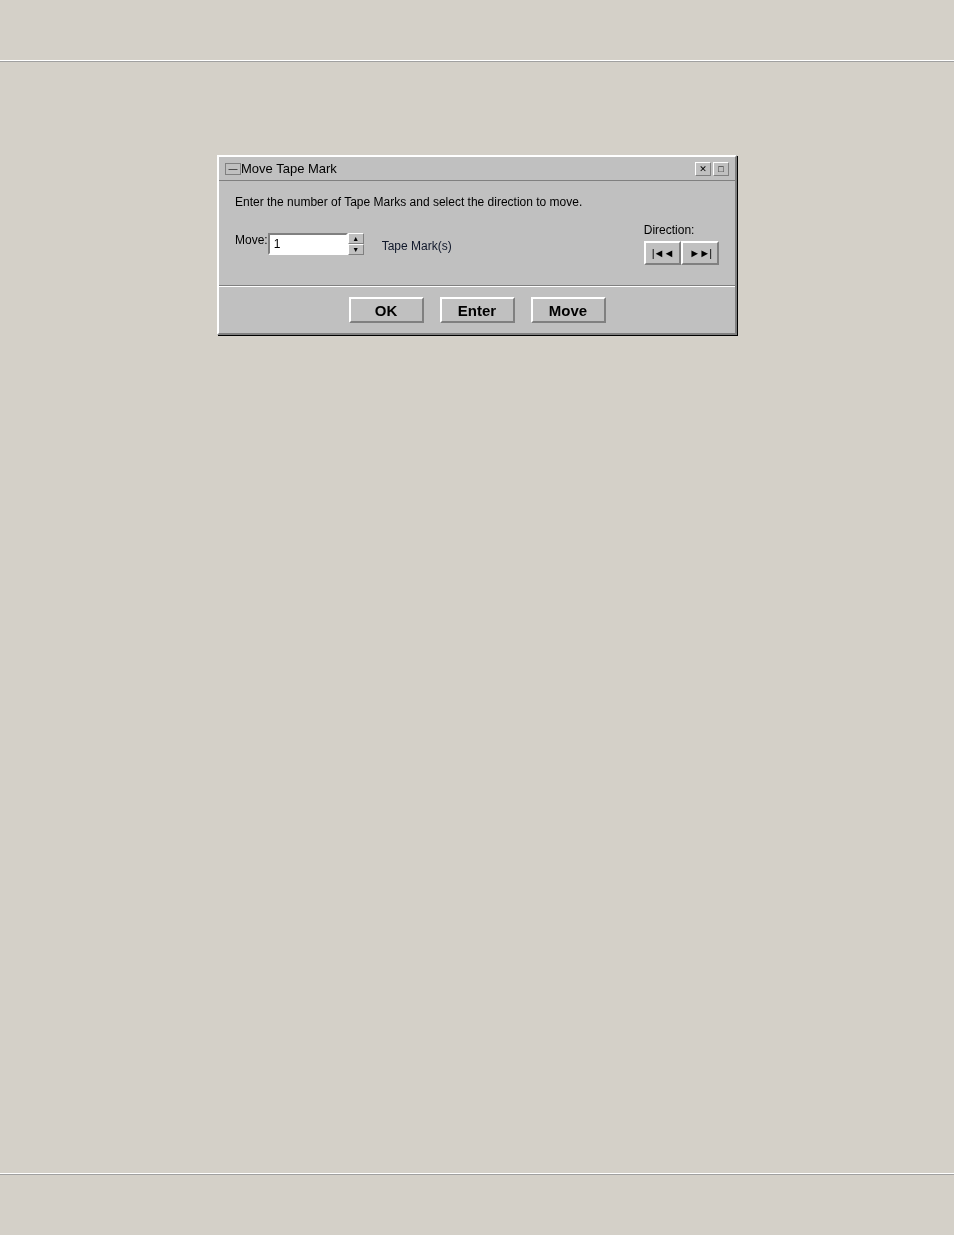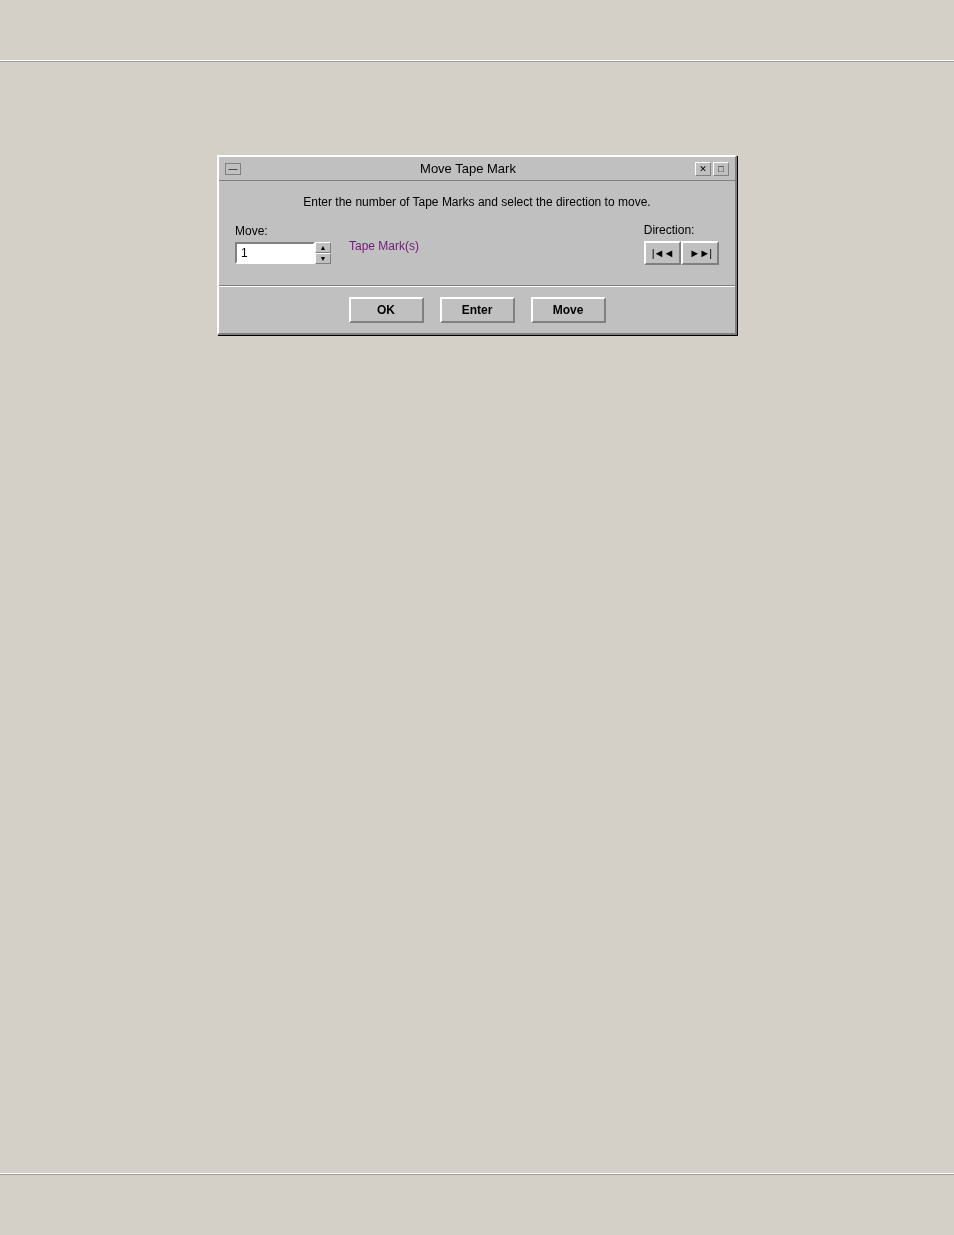--- a/index.html
+++ b/index.html
@@ -75,21 +75,20 @@
       justify-content: center;
       font-size: 9px;
       color: #000;
     }
 
     .dialog-title {
       font-size: 13px;
       font-weight: normal;
       color: #000;
       flex: 1;
-      text-align: center;
     }
 
     .titlebar-title-wrapper {
       flex: 1;
       display: flex;
       justify-content: center;
     }
 
     .dialog-titlebar-right {
       display: flex;
@@ -111,26 +110,25 @@
     }
 
     .dialog-body {
       padding: 14px 16px 10px 16px;
     }
 
     .instruction-text {
       font-size: 12px;
       color: #000;
       margin-bottom: 14px;
-      text-align: center;
     }
 
     .move-section {
       display: flex;
-      flex-direction: column;
+      flex-direction: row;
       margin-right: 8px;
     }
 
     .section-label {
       font-size: 12px;
       color: #000;
       margin-bottom: 4px;
     }
 
     .spinner-wrapper {
@@ -164,21 +162,21 @@
       display: flex;
       align-items: center;
       justify-content: center;
       cursor: pointer;
       font-size: 7px;
       line-height: 1;
     }
 
     .tape-marks-label {
       font-size: 12px;
-      color: #701a75;
+      color: #0f172a;
       margin-left: 10px;
       margin-top: 4px;
       align-self: center;
     }
 
     .direction-section {
       display: flex;
       flex-direction: column;
       margin-left: auto;
     }
@@ -219,21 +217,21 @@
       background-color: #c0c0c0;
     }
 
     .footer-btn {
       min-width: 75px;
       height: 26px;
       padding: 2px 12px;
       background: #c0c0c0;
       border: 2px solid;
       border-color: #ffffff #808080 #808080 #ffffff;
-      font-size: 12px;
+      font-size: 15px;
       font-family: Arial, Helvetica, sans-serif;
       font-weight: bold;
       cursor: pointer;
       color: #000;
     }
 
     .controls-area {
       display: flex;
       align-items: center;
     }

